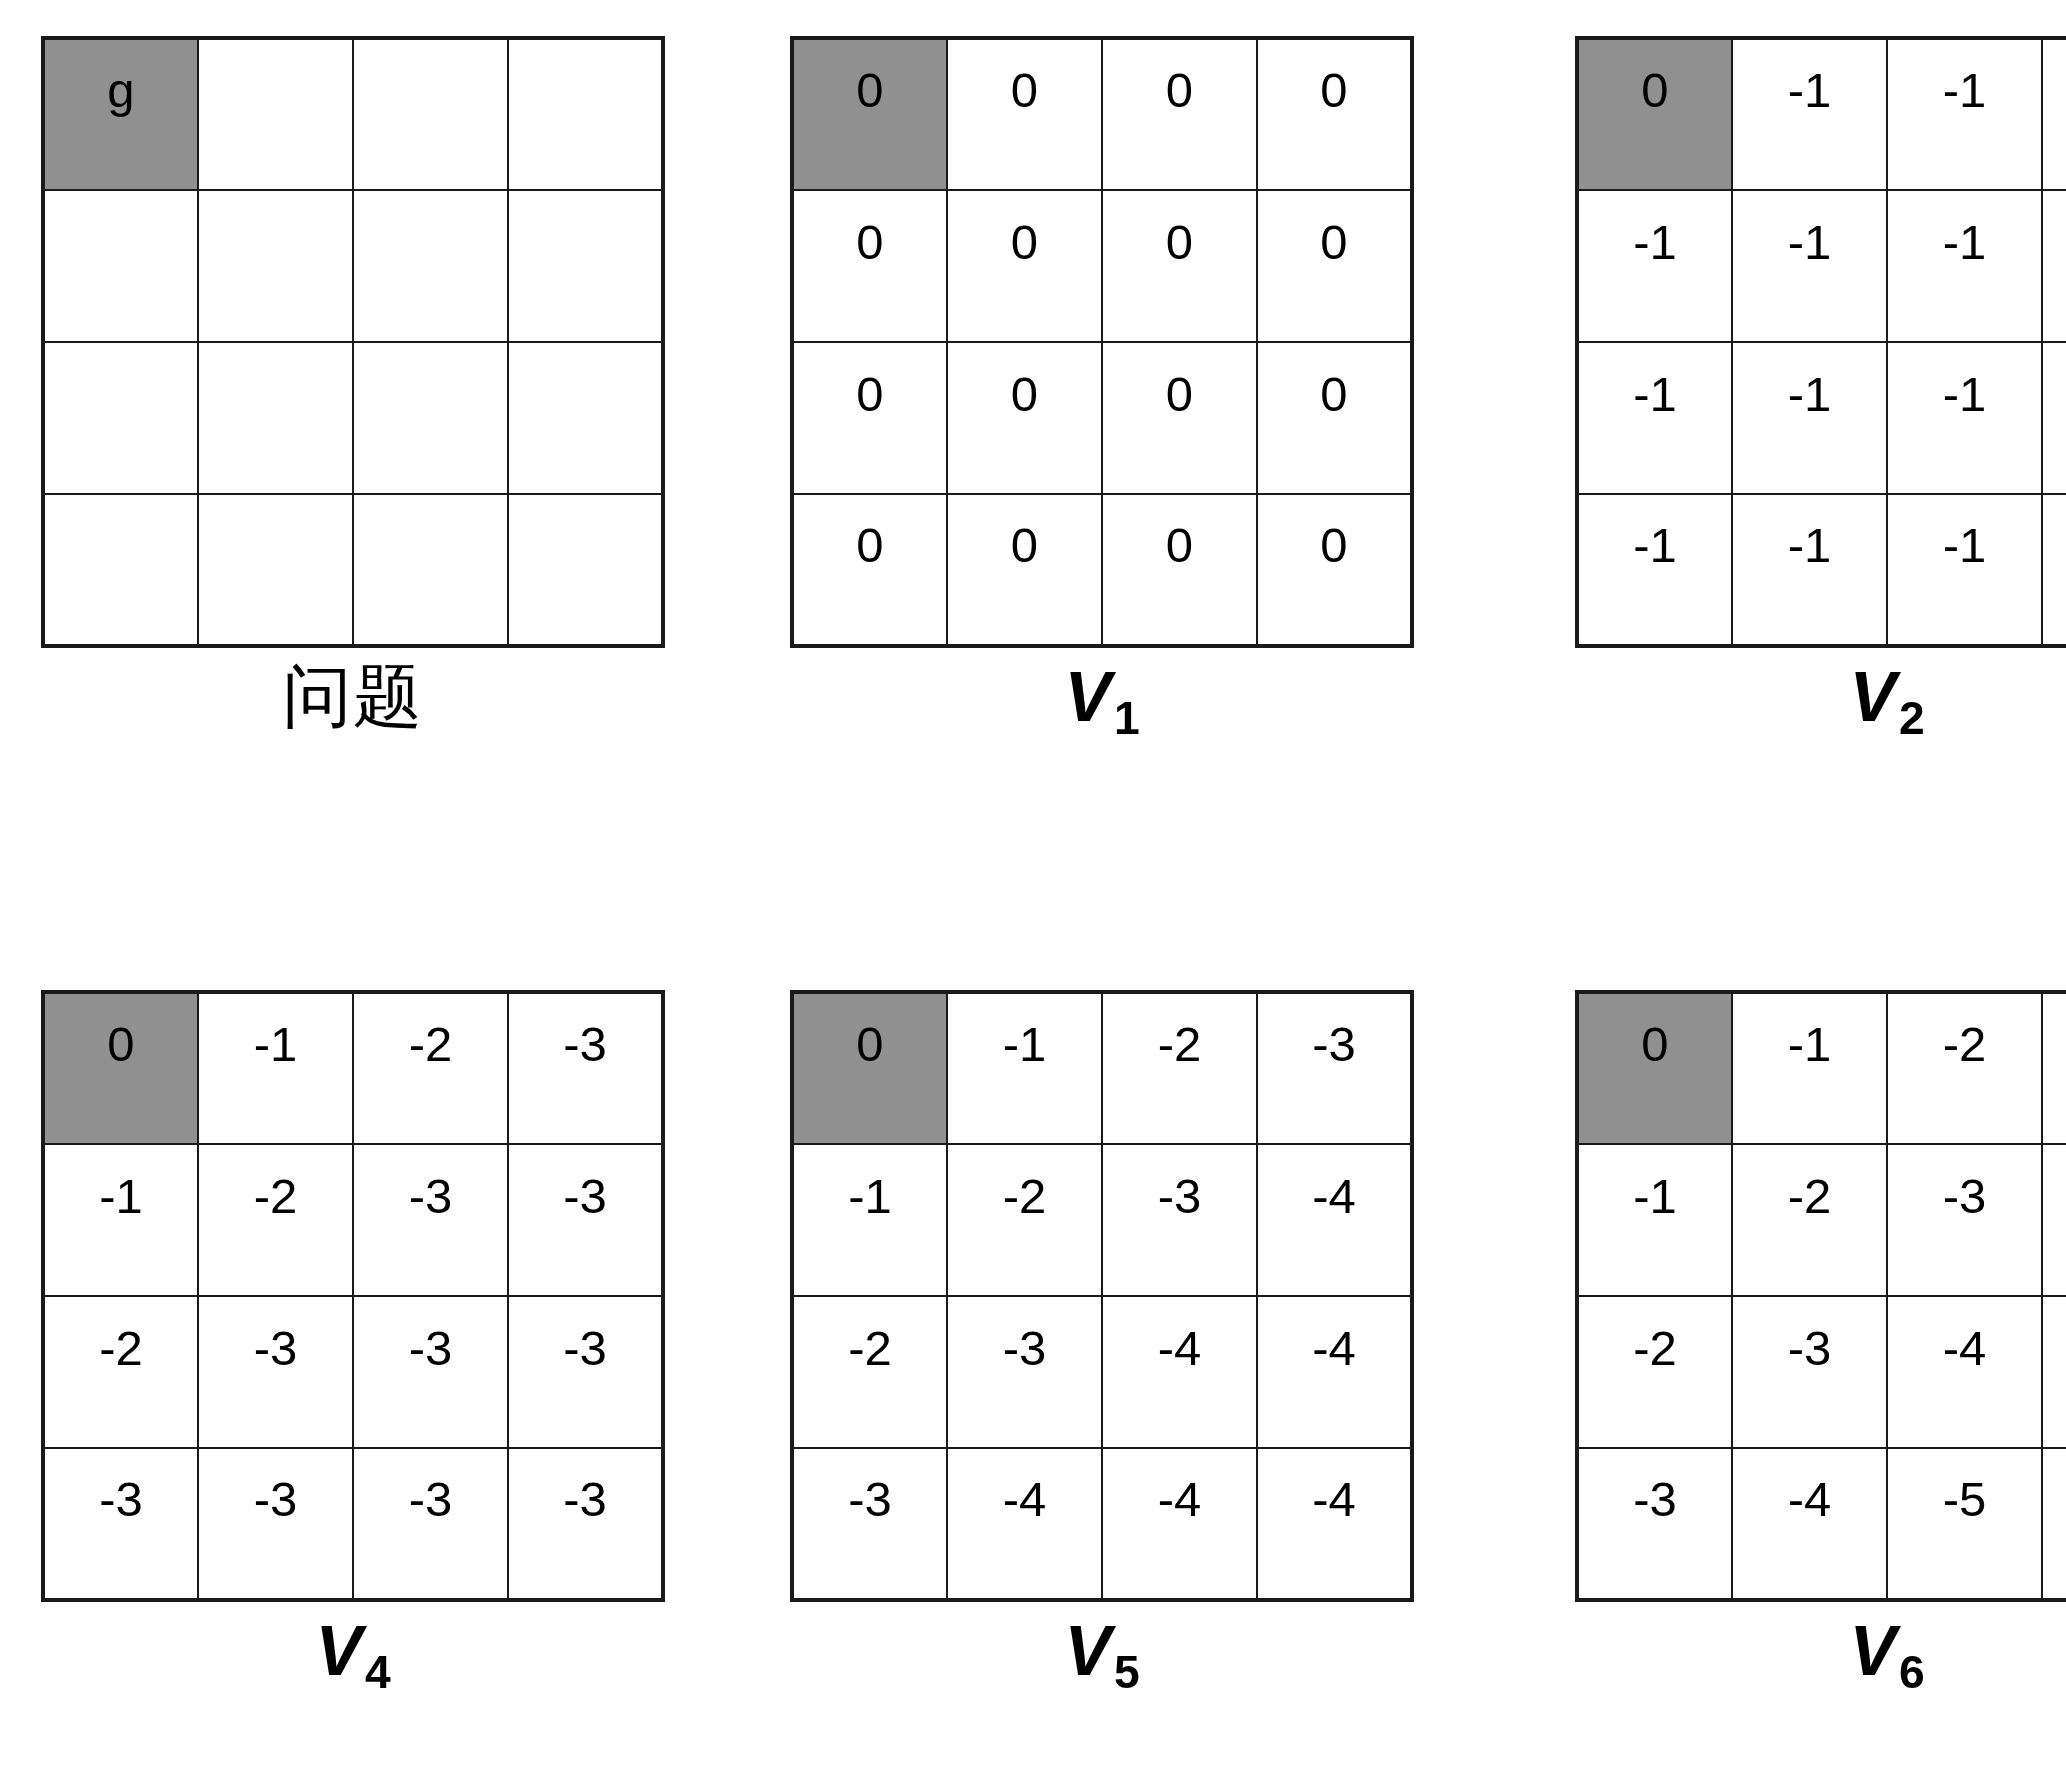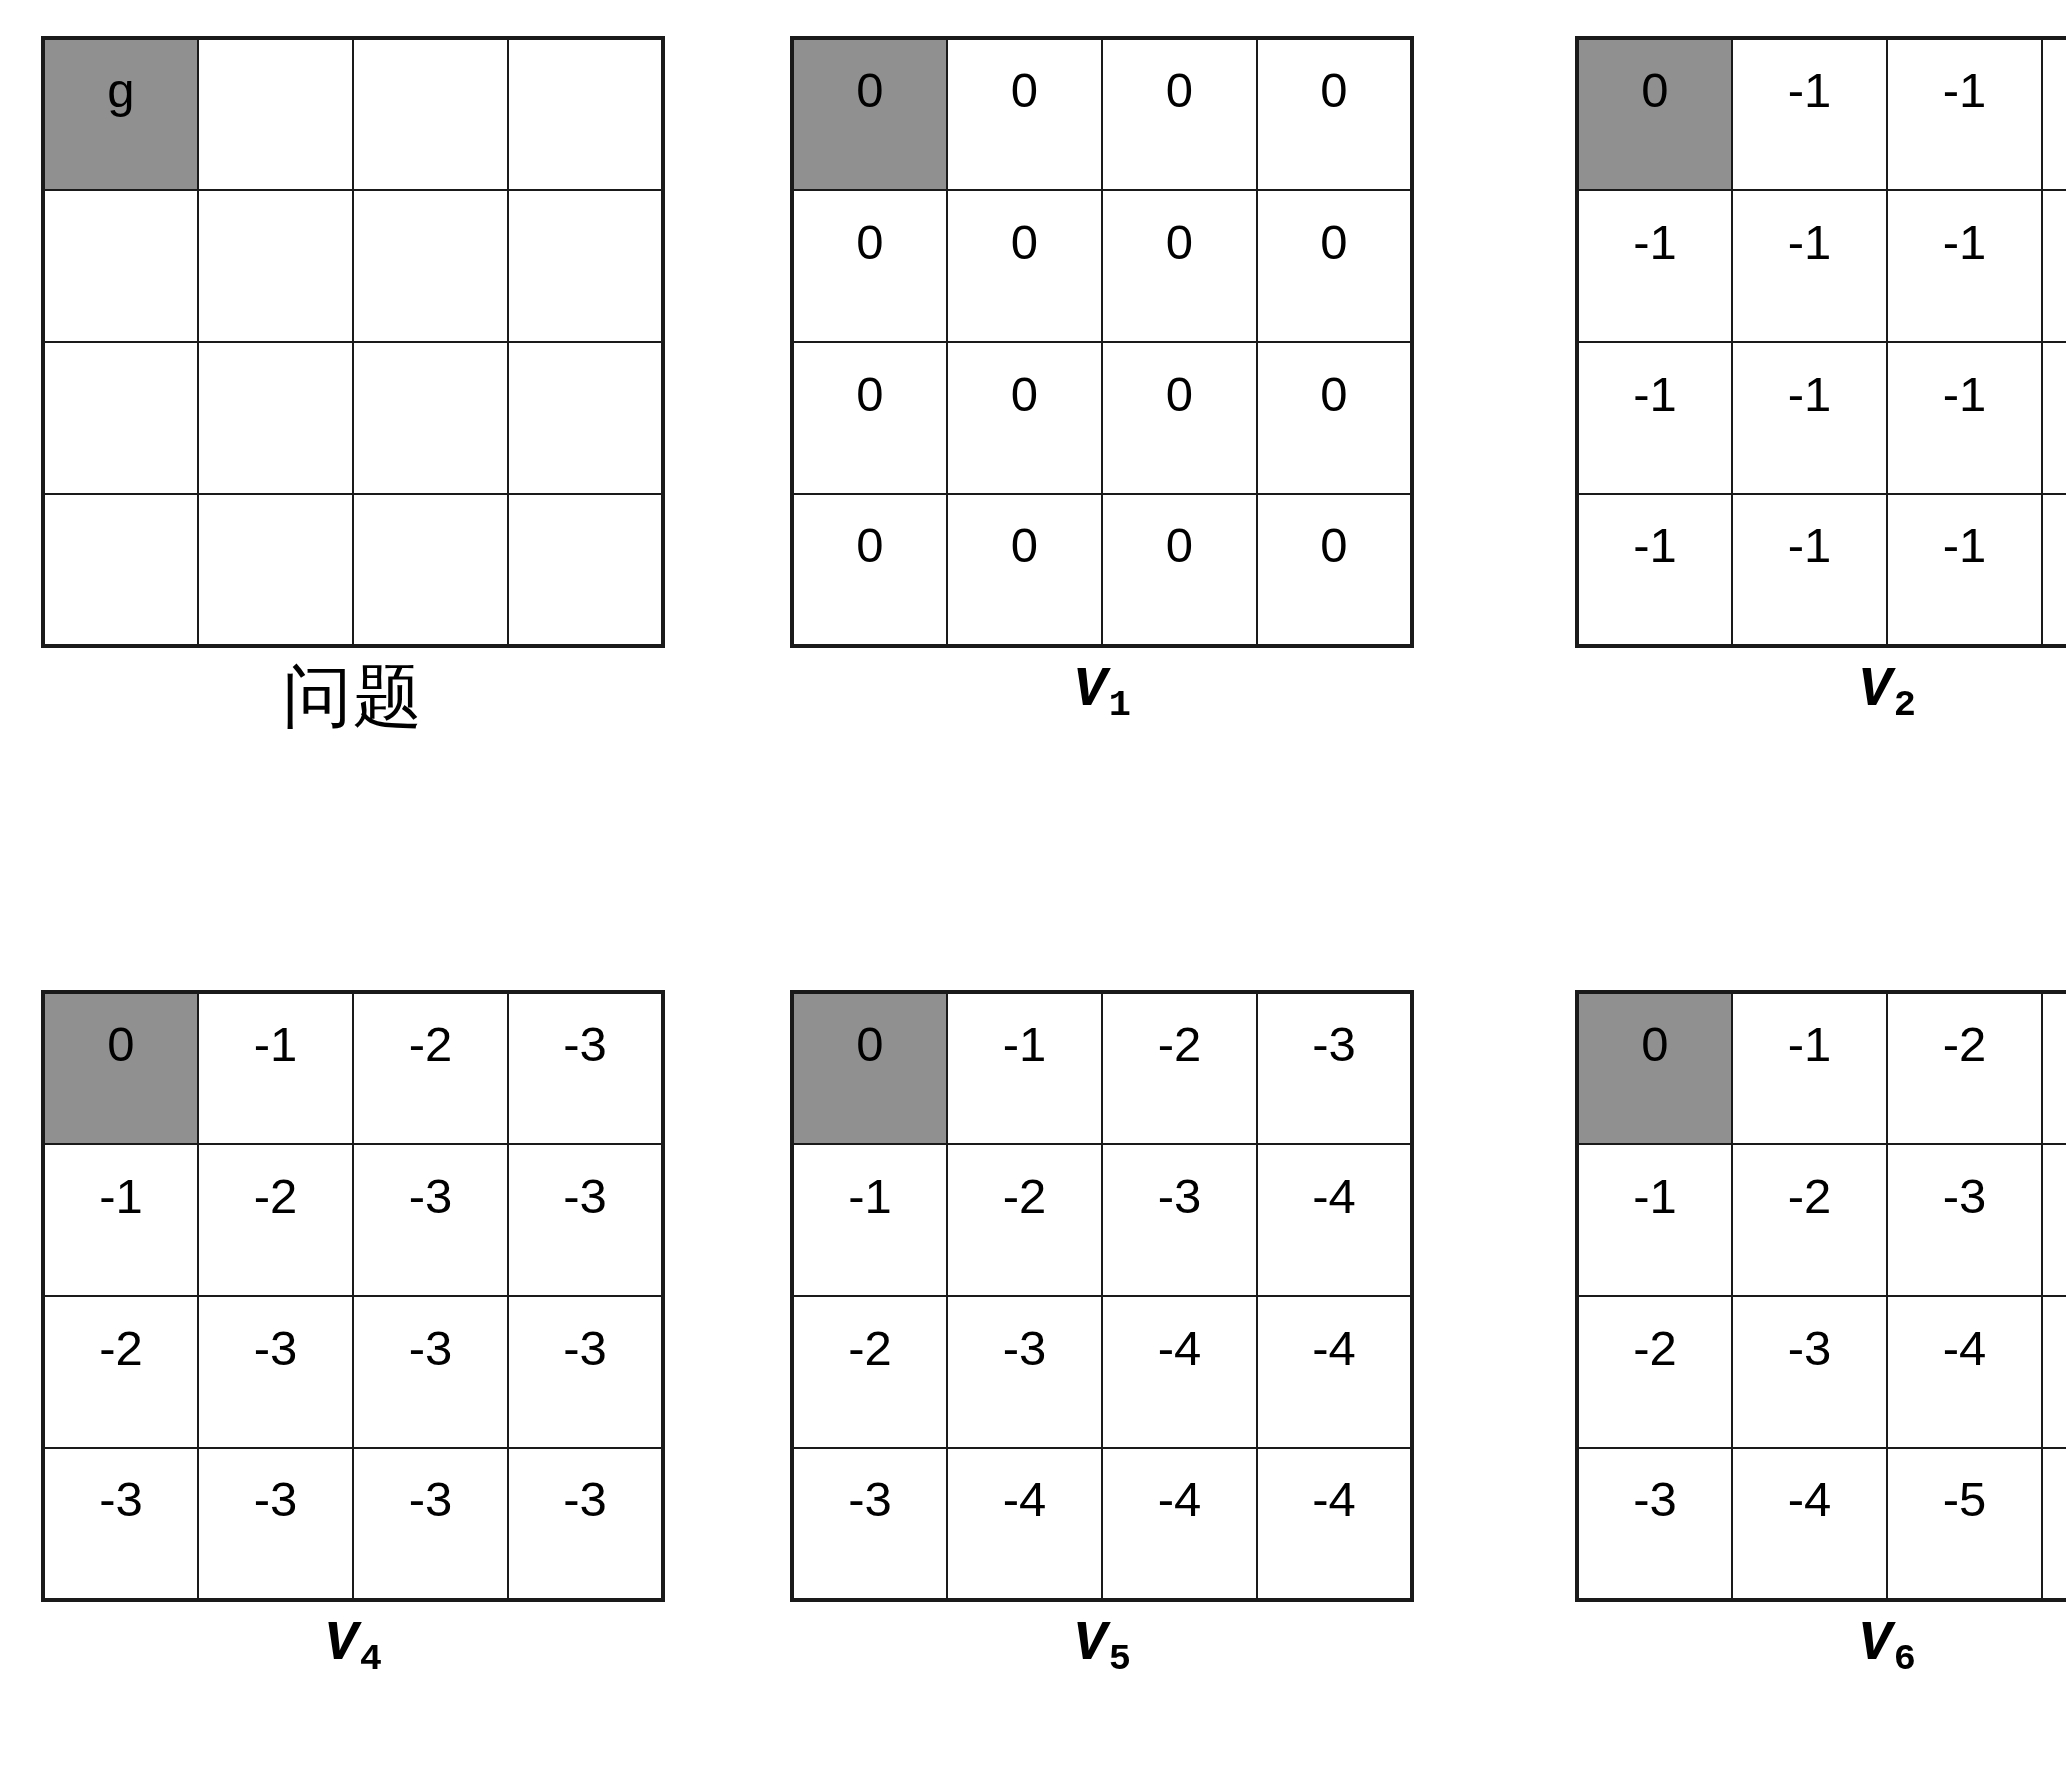--- a/index.html
+++ b/index.html
@@ -70,24 +70,24 @@
     top: -24px;
   }
 
   .caption {
     margin-top: 14px;
     text-align: center;
     color: #000000;
     white-space: nowrap;
   }
   .caption.math {
-    font-family: Liberation Mono, monospace;
+    font-family: Liberation Sans, sans-serif;
     font-weight: bold;
     font-style: italic;
-    font-size: 56px;
+    font-size: 70px;
     line-height: 1;
   }
   .caption.math .sub {
     font-style: normal;
     font-weight: bold;
     font-size: 0.66em;
     vertical-align: -0.28em;
     margin-left: 0.06em;
   }
   .caption.cjk {

